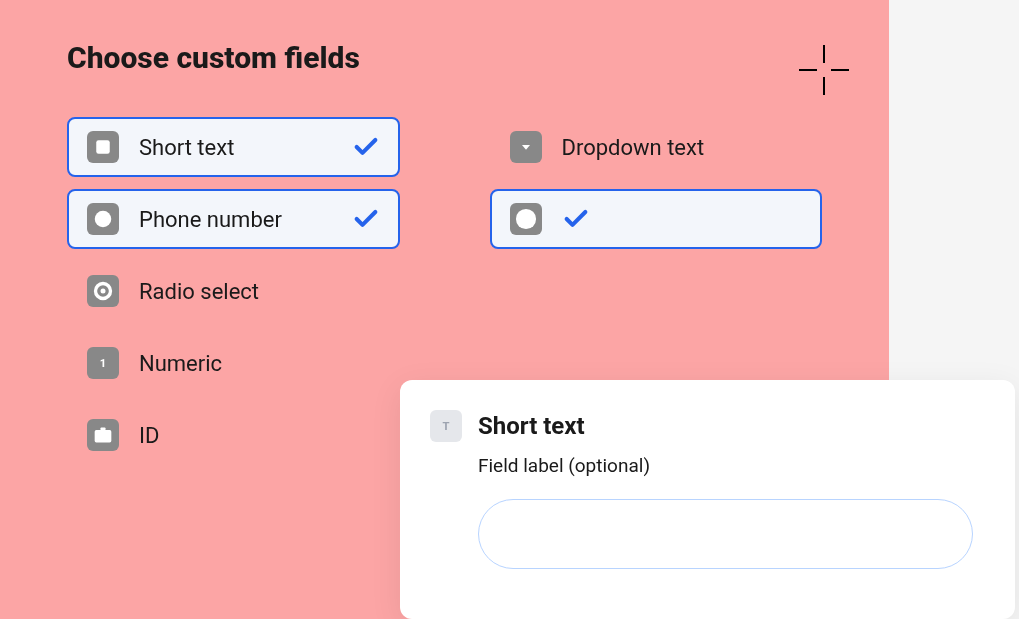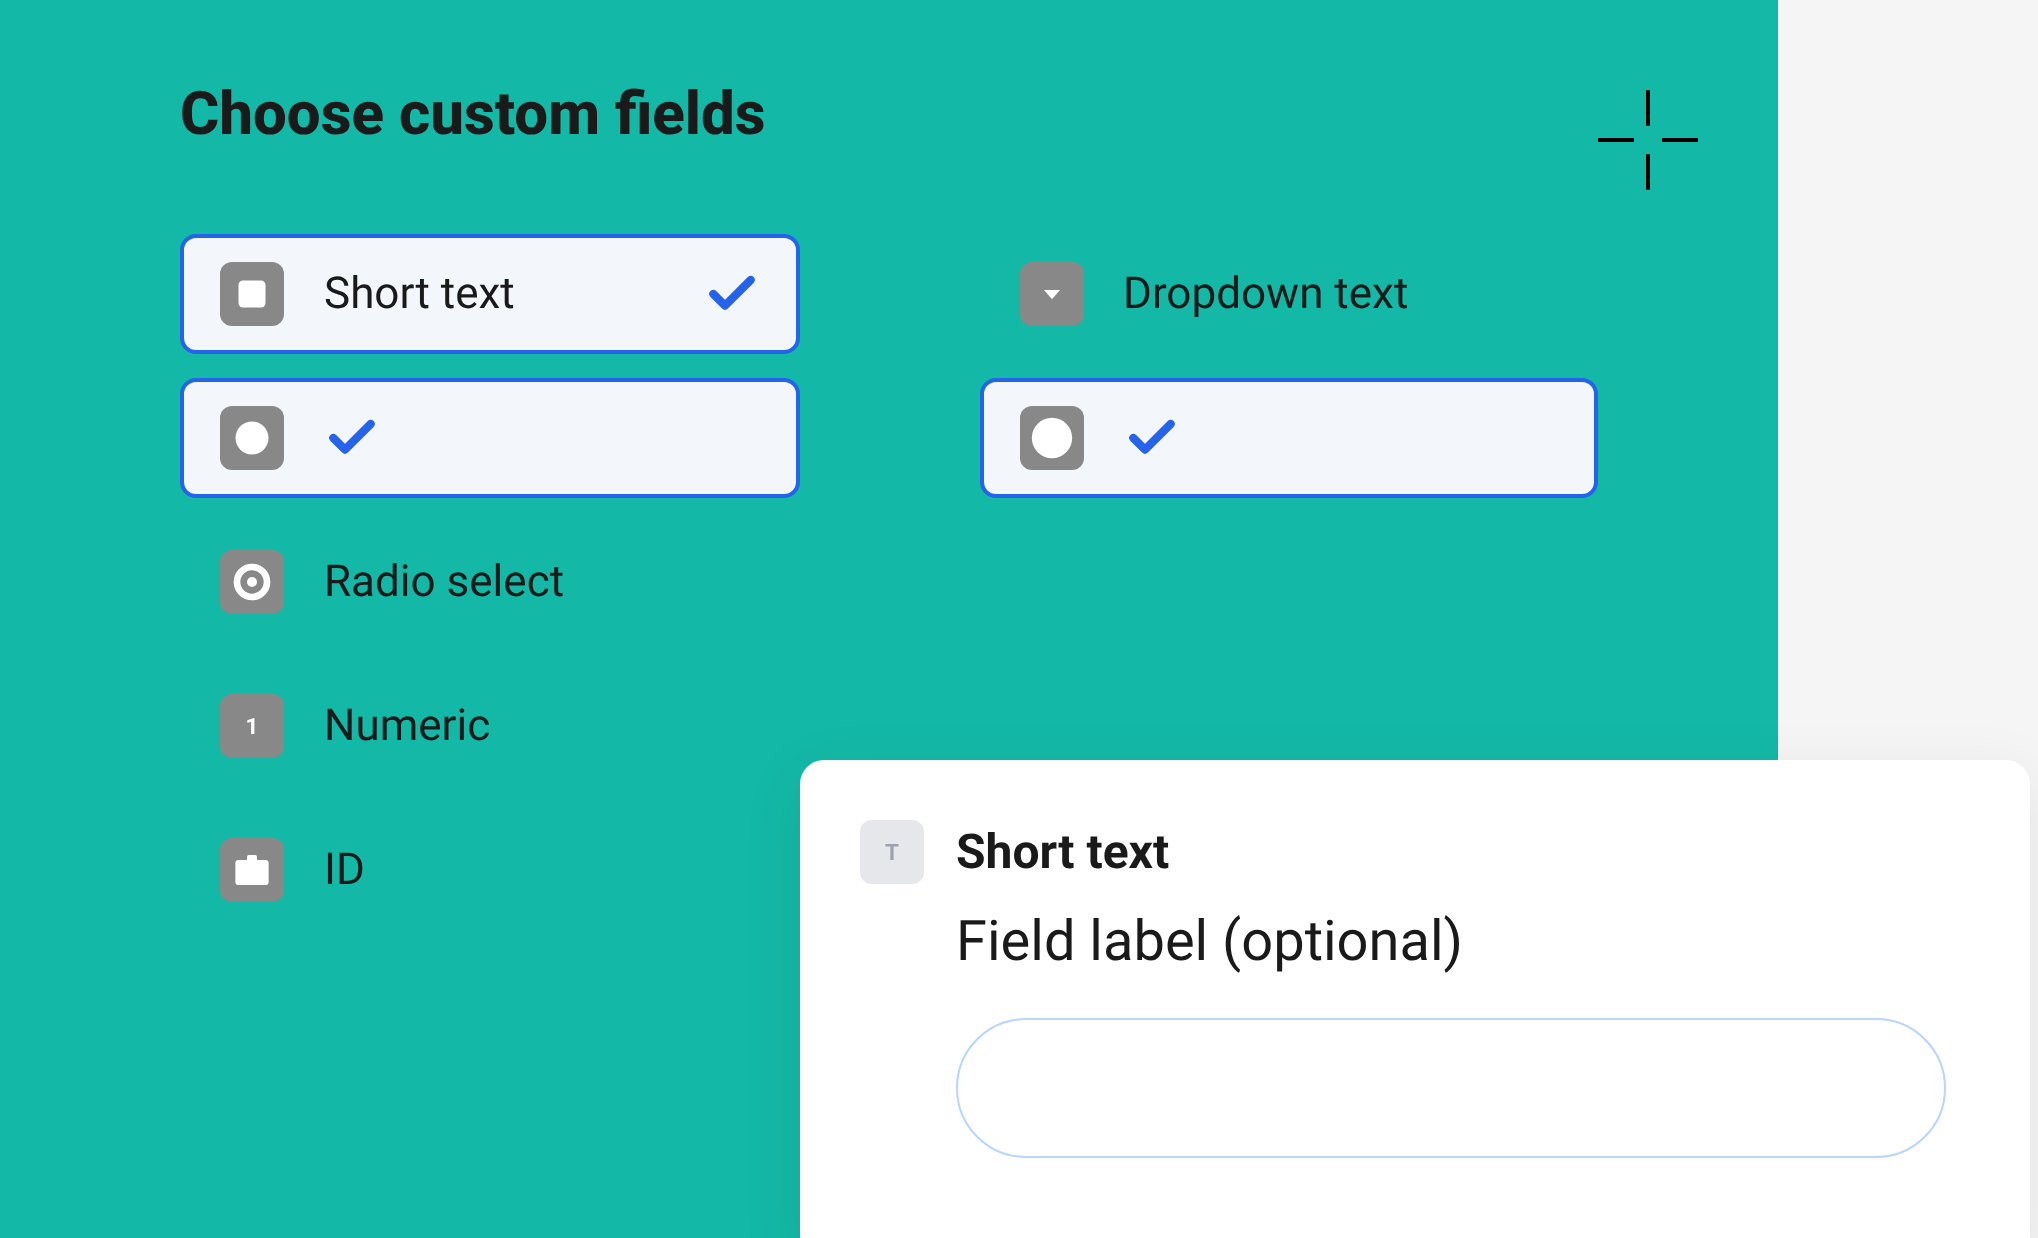--- a/index.html
+++ b/index.html
@@ -5,27 +5,27 @@
     * { box-sizing: border-box; margin: 0; padding: 0; }
     body {
       font-family: -apple-system, BlinkMacSystemFont, "Segoe UI", Roboto, sans-serif;
       background: #f5f5f5;
       width: 1019px;
       height: 619px;
       position: relative;
       overflow: hidden;
     }
     .main-panel {
-      background: #14b8a6;
+      background: #fca5a5;
       width: 889px;
       height: 619px;
       position: absolute;
       top: 0;
       left: 0;
-      padding: 40px 90px;
+      padding: 40px 67px;
     }
     .page-title {
       font-size: 30px;
       font-weight: 800;
       color: #1a1a1a;
       margin-bottom: 42px;
     }
     .field-columns {
       display: flex;
       gap: 90px;
@@ -92,21 +92,21 @@
       display: flex;
       align-items: center;
       margin-bottom: 12px;
     }
     .popover-title {
       font-size: 24px;
       font-weight: 700;
       color: #1a1a1a;
     }
     .popover-subtitle {
-      font-size: 28px;
+      font-size: 19px;
       color: #1a1a1a;
       margin-left: 48px;
       margin-bottom: 22px;
     }
     .text-input {
       margin-left: 48px;
       width: 495px;
       height: 70px;
       border: 1.5px solid #b8d4ff;
       border-radius: 35px;
@@ -154,20 +154,21 @@
           </svg>
       </div>
 
       <div class="field-option selected">
         <div class="icon-box">
           <svg width="18" height="18" viewBox="0 0 24 24" fill="currentColor">
               <circle cx="12" cy="12" r="11"></circle>
               <path d="M8 7c0 4 5 9 9 9l1-2-3-2-1 1c-2-1-3-2-4-4l1-1-2-3-1 2z" fill="#fff"></path>
             </svg>
         </div>
+        <span class="field-label">Phone number</span>
         <svg class="check-icon" viewBox="0 0 24 24" fill="none" stroke="currentColor" stroke-width="3.5" stroke-linecap="round" stroke-linejoin="round">
             <polyline points="4 12 9 17 20 6"></polyline>
           </svg>
       </div>
 
       <div class="field-option">
         <div class="icon-box">
           <svg width="20" height="20" viewBox="0 0 24 24" fill="none">
               <circle cx="12" cy="12" r="9" stroke="#fff" stroke-width="4"></circle>
               <circle cx="12" cy="12" r="3" fill="#fff"></circle>

